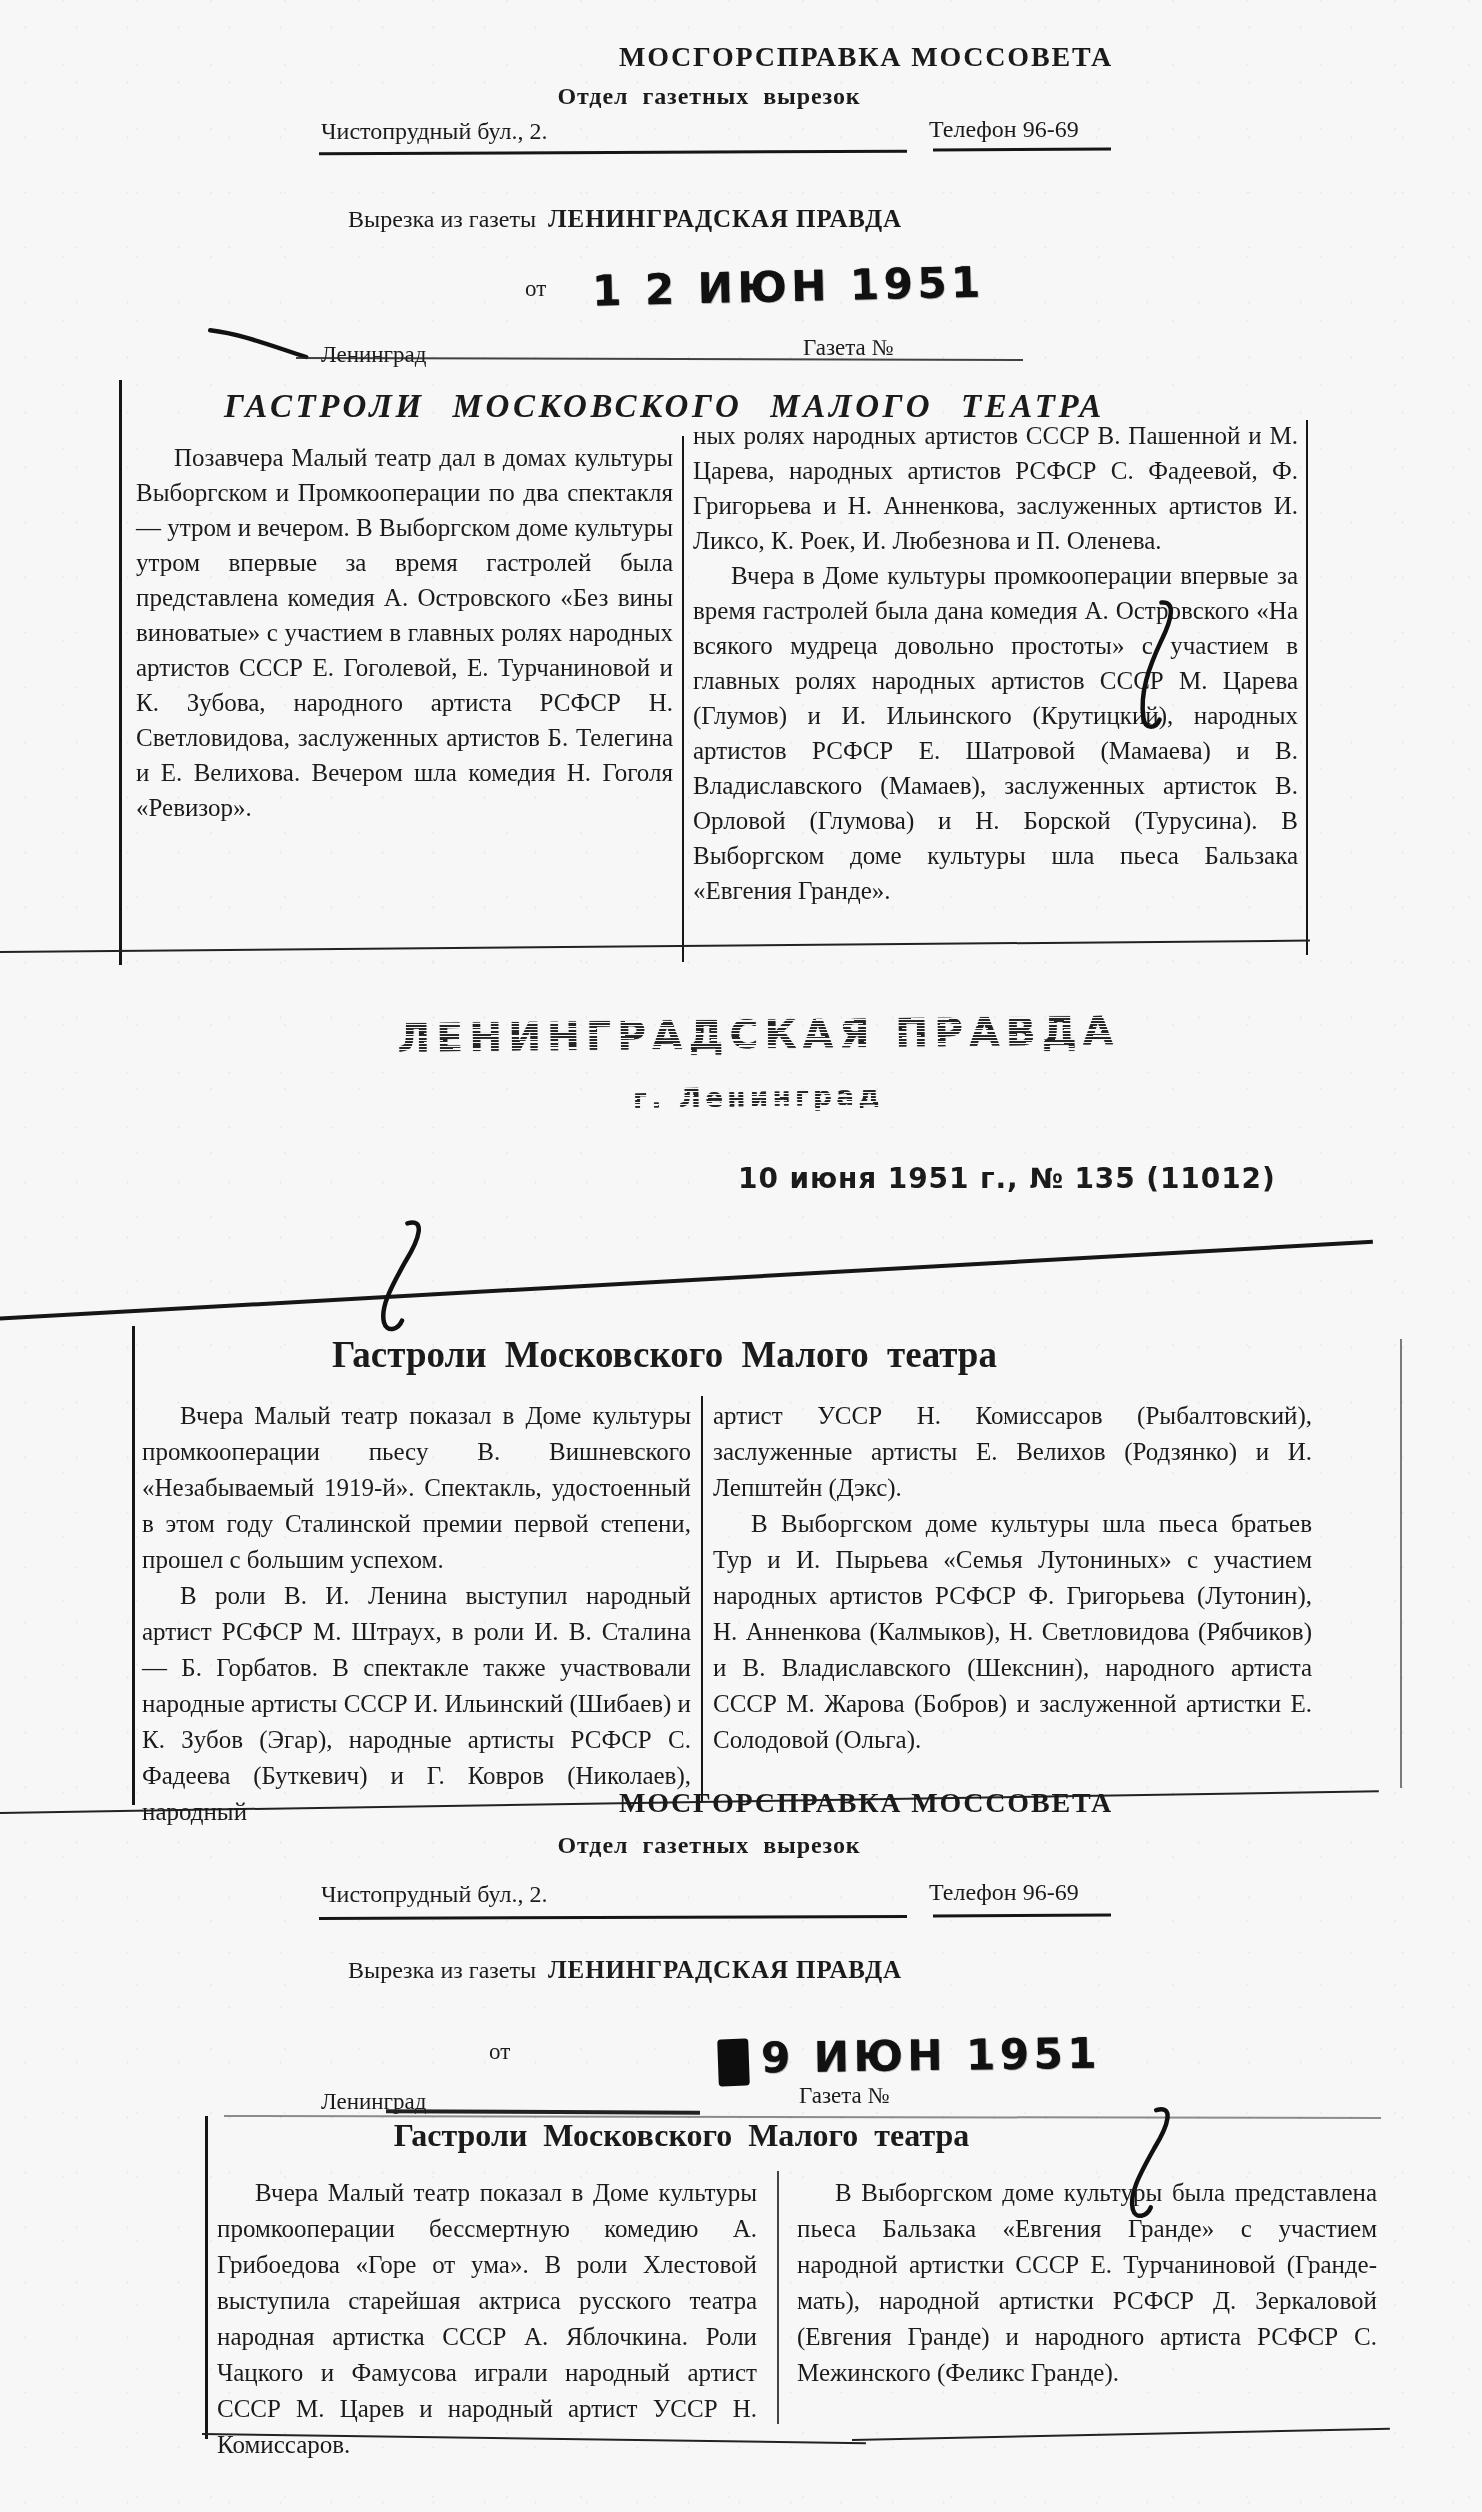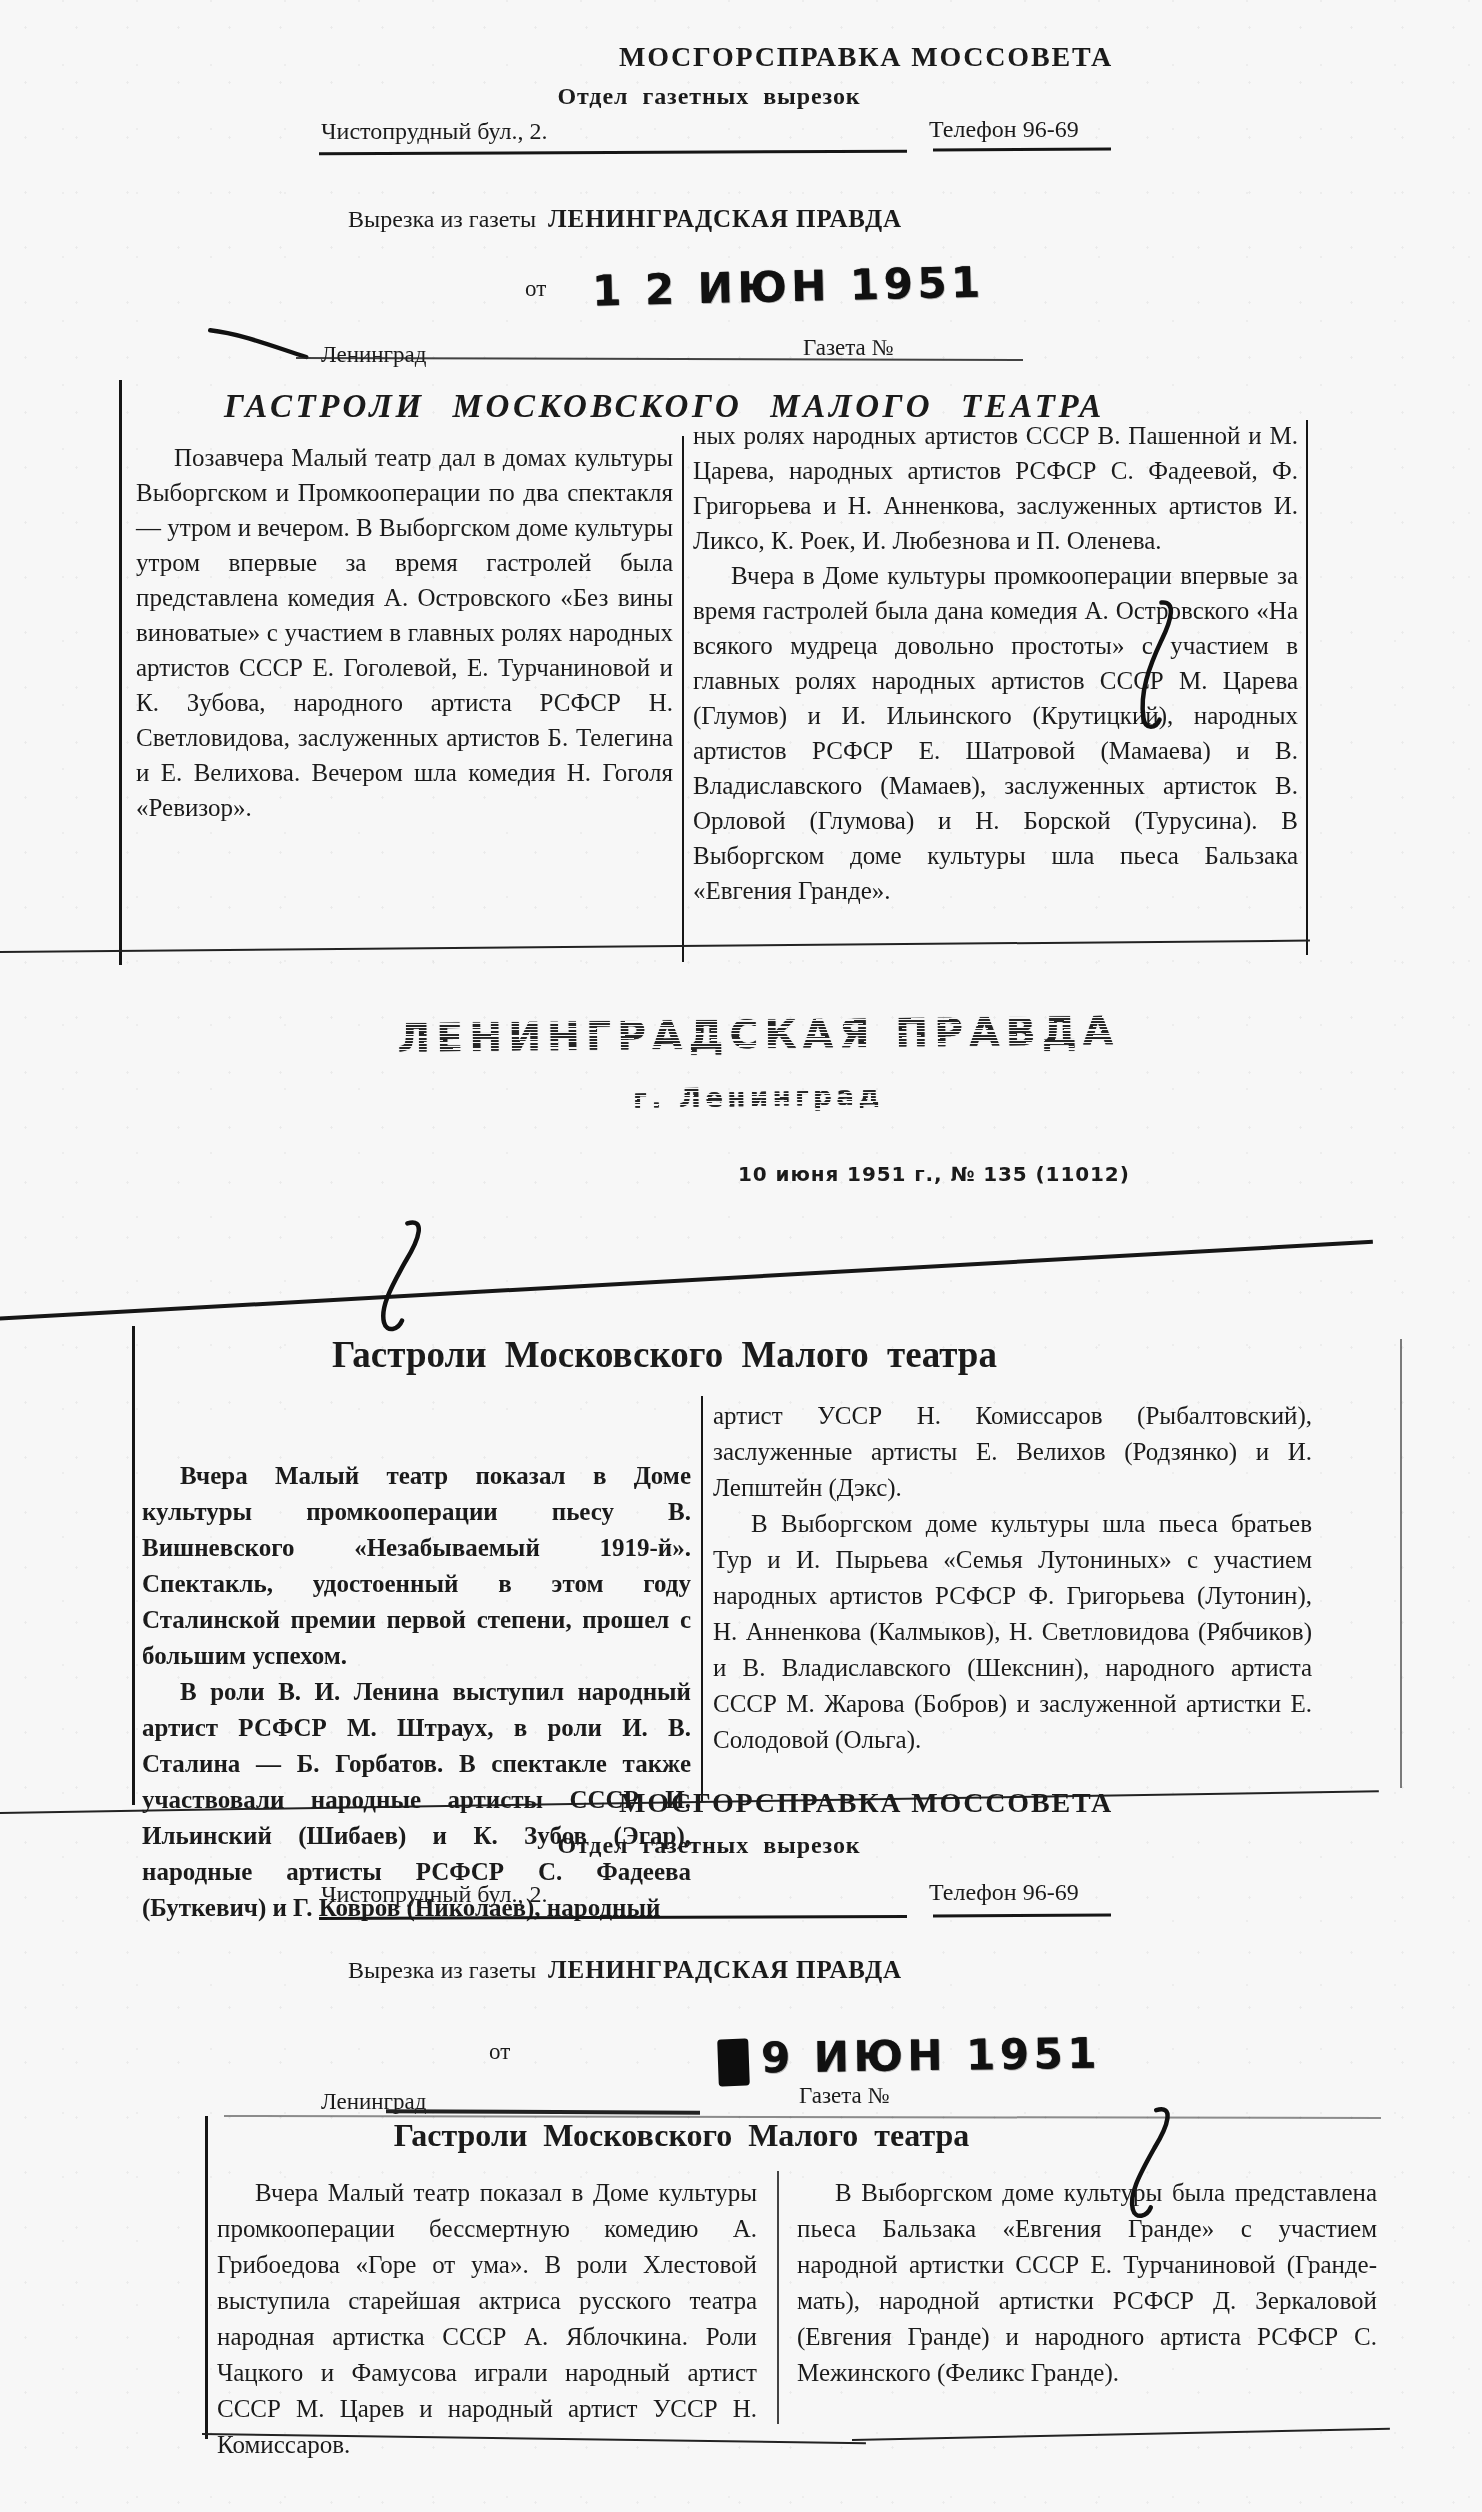--- a/index.html
+++ b/index.html
@@ -44,21 +44,21 @@
   .vline{background:#161616;width:2.7px;}
   .stencil{
     font-family:"DejaVu Sans","Liberation Sans",sans-serif;
     font-weight:700;color:#262626;white-space:nowrap;
     -webkit-mask-image:repeating-linear-gradient(to bottom,#000 0 1.8px,transparent 1.8px 3.2px,#000 3.2px 5.4px,transparent 5.4px 6.3px);
             mask-image:repeating-linear-gradient(to bottom,#000 0 1.8px,transparent 1.8px 3.2px,#000 3.2px 5.4px,transparent 5.4px 6.3px);
     text-shadow:0 0 0.9px #444;
   }
   .stencil-big{font-size:39px;letter-spacing:6.3px;}
   .stencil-small{font-size:26px;letter-spacing:4.5px;}
-  .issue-line{font-family:"DejaVu Sans","Liberation Sans",sans-serif;font-weight:700;font-size:20px;letter-spacing:0.9px;white-space:nowrap;}
+  .issue-line{font-family:"DejaVu Sans","Liberation Sans",sans-serif;font-weight:700;font-size:28px;letter-spacing:0.9px;white-space:nowrap;}
   .ink-blot{background:#0d0d0d;border-radius:3.6px;}
   svg.mark{overflow:visible;}
   svg.mark path{fill:none;stroke:#111;stroke-width:5;stroke-linecap:round;}
 </style>
 </head>
 <body>
 
 <div class="page">
 
   <div class="abs ctr hdr-org" style="left:305px;top:41px;width:808px;">МОСГОРСПРАВКА МОССОВЕТА</div>
@@ -109,21 +109,21 @@
   <svg class="abs mark" style="left:357px;top:1218px;" width="72" height="117" viewBox="0 0 80 130">
     <path d="M56 6 C 76 0, 70 22, 54 48 C 36 80, 26 100, 30 116 C 33 128, 46 124, 50 114"></path>
   </svg>
   <div class="abs vline" style="left:132px;top:1326px;height:479px;"></div>
   <div class="abs vline" style="left:1400px;top:1339px;height:449px;width:1.8px;opacity:.55;"></div>
   <div class="abs vline" style="left:701px;top:1396px;height:406px;width:1.8px;"></div>
   <div class="abs rule-thin" style="left:-7.2px;top:1812px;width:1386px;transform:rotate(-0.9deg);transform-origin:left center;"></div>
 
   <div class="abs ctr headline-2" style="left:135px;top:1333px;width:1059px;">Гастроли Московского Малого театра</div>
 
-  <div class="abs body-col" style="left:142px;top:1458px;width:549px;line-height:36px;font-weight:bold;">
+  <div class="abs body-col" style="left:142px;top:1398px;width:549px;line-height:36px;">
     <p>Вчера Малый театр показал в Доме культуры промкооперации пьесу В. Вишневского «Незабываемый 1919-й». Спектакль, удостоенный в этом году Сталинской премии первой степени, прошел с большим успехом.</p>
     <p>В роли В. И. Ленина выступил народный артист РСФСР М. Штраух, в роли И. В. Сталина — Б. Горбатов. В спектакле также участвовали народные артисты СССР И. Ильинский (Шибаев) и К. Зубов (Эгар), народные артисты РСФСР С. Фадеева (Буткевич) и Г. Ковров (Николаев), народный</p>
   </div>
   <div class="abs body-col" style="left:713px;top:1398px;width:599px;line-height:36px;">
     <p class="noindent">артист УССР Н. Комиссаров (Рыбалтовский), заслуженные артисты Е. Велихов (Родзянко) и И. Лепштейн (Дэкс).</p>
     <p>В Выборгском доме культуры шла пьеса братьев Тур и И. Пырьева «Семья Лутониных» с участием народных артистов РСФСР Ф. Григорьева (Лутонин), Н. Анненкова (Калмыков), Н. Светловидова (Рябчиков) и В. Владиславского (Шекснин), народного артиста СССР М. Жарова (Бобров) и заслуженной артистки Е. Солодовой (Ольга).</p>
   </div>
 
   <div class="abs ctr hdr-org" style="left:305px;top:1787px;width:808px;">МОСГОРСПРАВКА МОССОВЕТА</div>
   <div class="abs ctr hdr-dept" style="left:305px;top:1832px;width:808px;">Отдел газетных вырезок</div>

